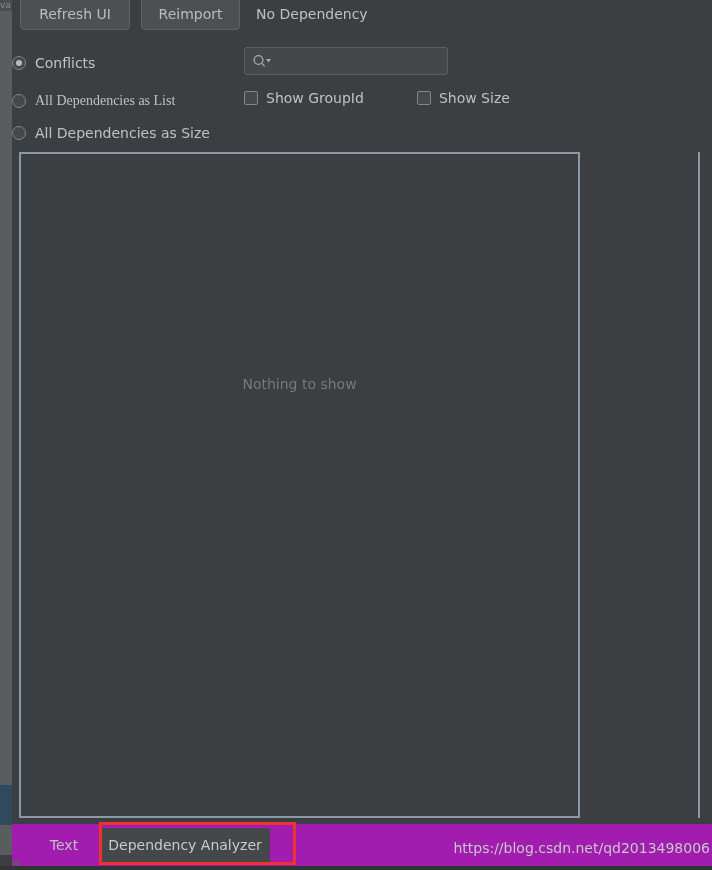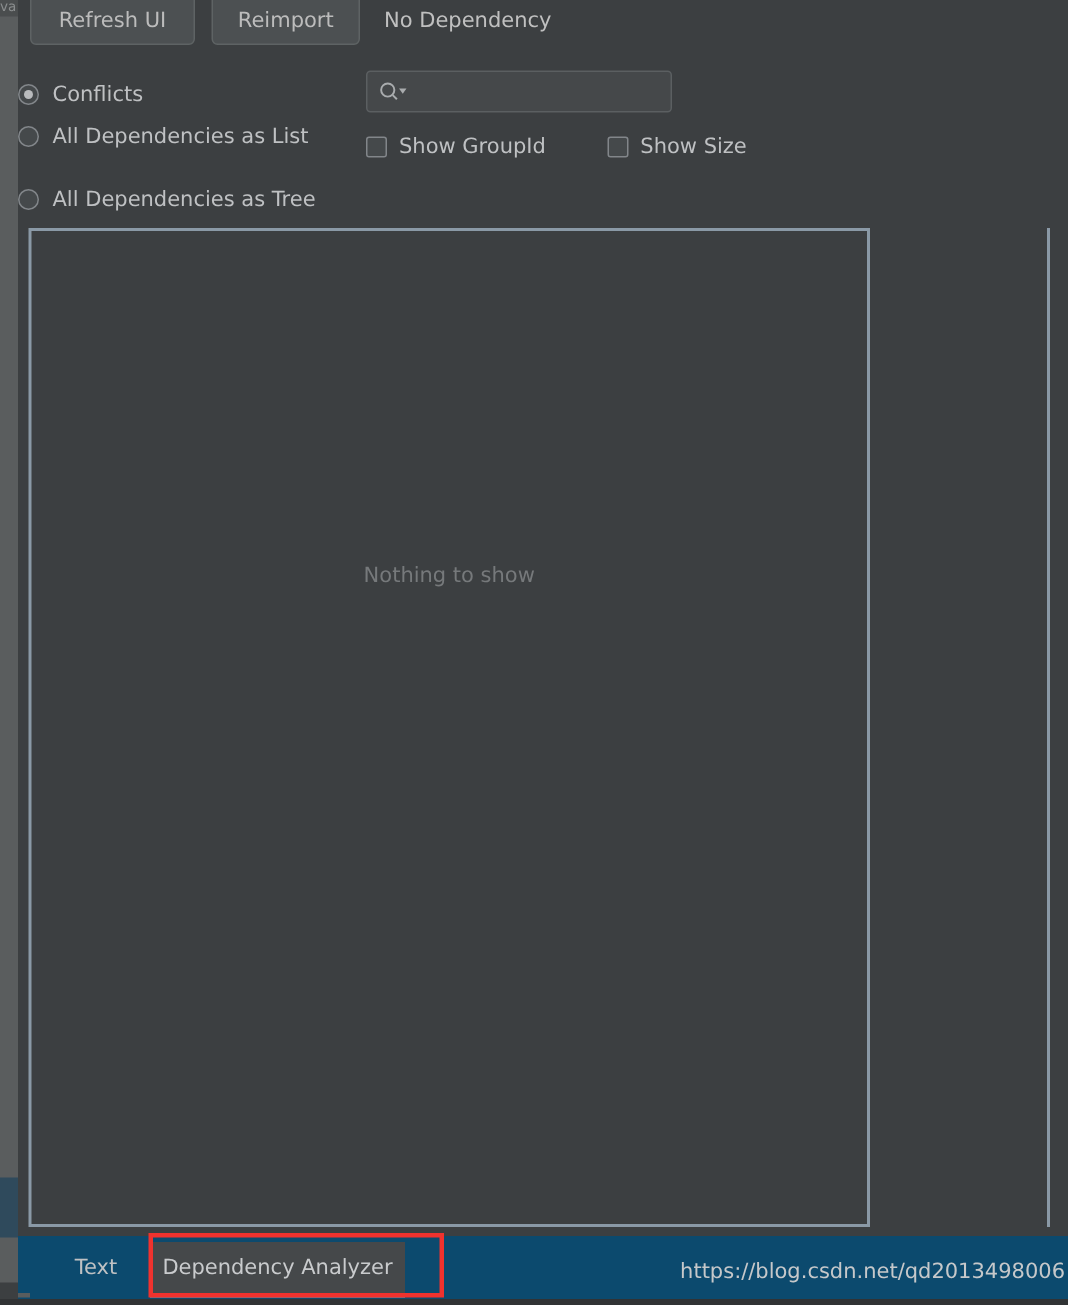--- a/index.html
+++ b/index.html
@@ -104,21 +104,21 @@
   }
   .radio-row {
     position: absolute;
     left: 0;
     height: 22px;
     display: flex;
     align-items: center;
     cursor: default;
   }
   #radio-conflicts        { top: 8px; }
-  #radio-deps-list        { top: 36px; }
+  #radio-deps-list        { top: 46px; font-family: Liberation Serif, serif; }
   #radio-deps-tree        { top: 78px; }
 
   .radio-mark {
     width: 14px;
     height: 14px;
     border-radius: 50%;
     border: 1px solid #82868a;
     background: #45494b;
     box-sizing: border-box;
     margin-right: 9px;
@@ -162,21 +162,21 @@
     margin-left: 4px;
   }
 
   
   #checkbox-row {
     position: absolute;
     left: 232px;
     top: 46px;
     display: flex;
     align-items: center;
-    gap: 0;
+    gap: 12px;
     justify-content: flex-end;
   }
   .chk-item {
     display: flex;
     align-items: center;
     cursor: default;
   }
   .chk-mark {
     width: 14px;
     height: 14px;
@@ -227,21 +227,21 @@
     box-sizing: border-box;
   }
 
   
   #tabbar {
     position: absolute;
     left: 0;
     top: 824px;
     width: 700px;
     height: 46px;
-    background: #0c4a6e;
+    background: #a21caf;
   }
   .tabitem {
     position: absolute;
     top: 4px;
     height: 34px;
     line-height: 34px;
     font-size: 14px;
     color: #bfc1c3;
     text-align: center;
     white-space: nowrap;
@@ -330,21 +330,21 @@
       <span class="radio-label">Conflicts</span>
     </div>
 
     <div class="radio-row" id="radio-deps-list">
       <span class="radio-mark"></span>
       <span class="radio-label">All Dependencies as List</span>
     </div>
 
     <div class="radio-row" id="radio-deps-tree">
       <span class="radio-mark"></span>
-      <span class="radio-label">All Dependencies as Tree</span>
+      <span class="radio-label">All Dependencies as Size</span>
     </div>
 
     <div id="search-field">
       <svg id="search-icon" width="20" height="14" viewBox="0 0 20 14">
         <circle cx="6.5" cy="6" r="4.4" fill="none" stroke="#a9acae" stroke-width="1.3"></circle>
         <line x1="9.8" y1="9.4" x2="12.6" y2="12.2" stroke="#a9acae" stroke-width="1.3"></line>
         <polygon points="14,5 19,5 16.5,8.5" fill="#a9acae"></polygon>
       </svg>
       <span id="search-input-text"></span>
     </div>

